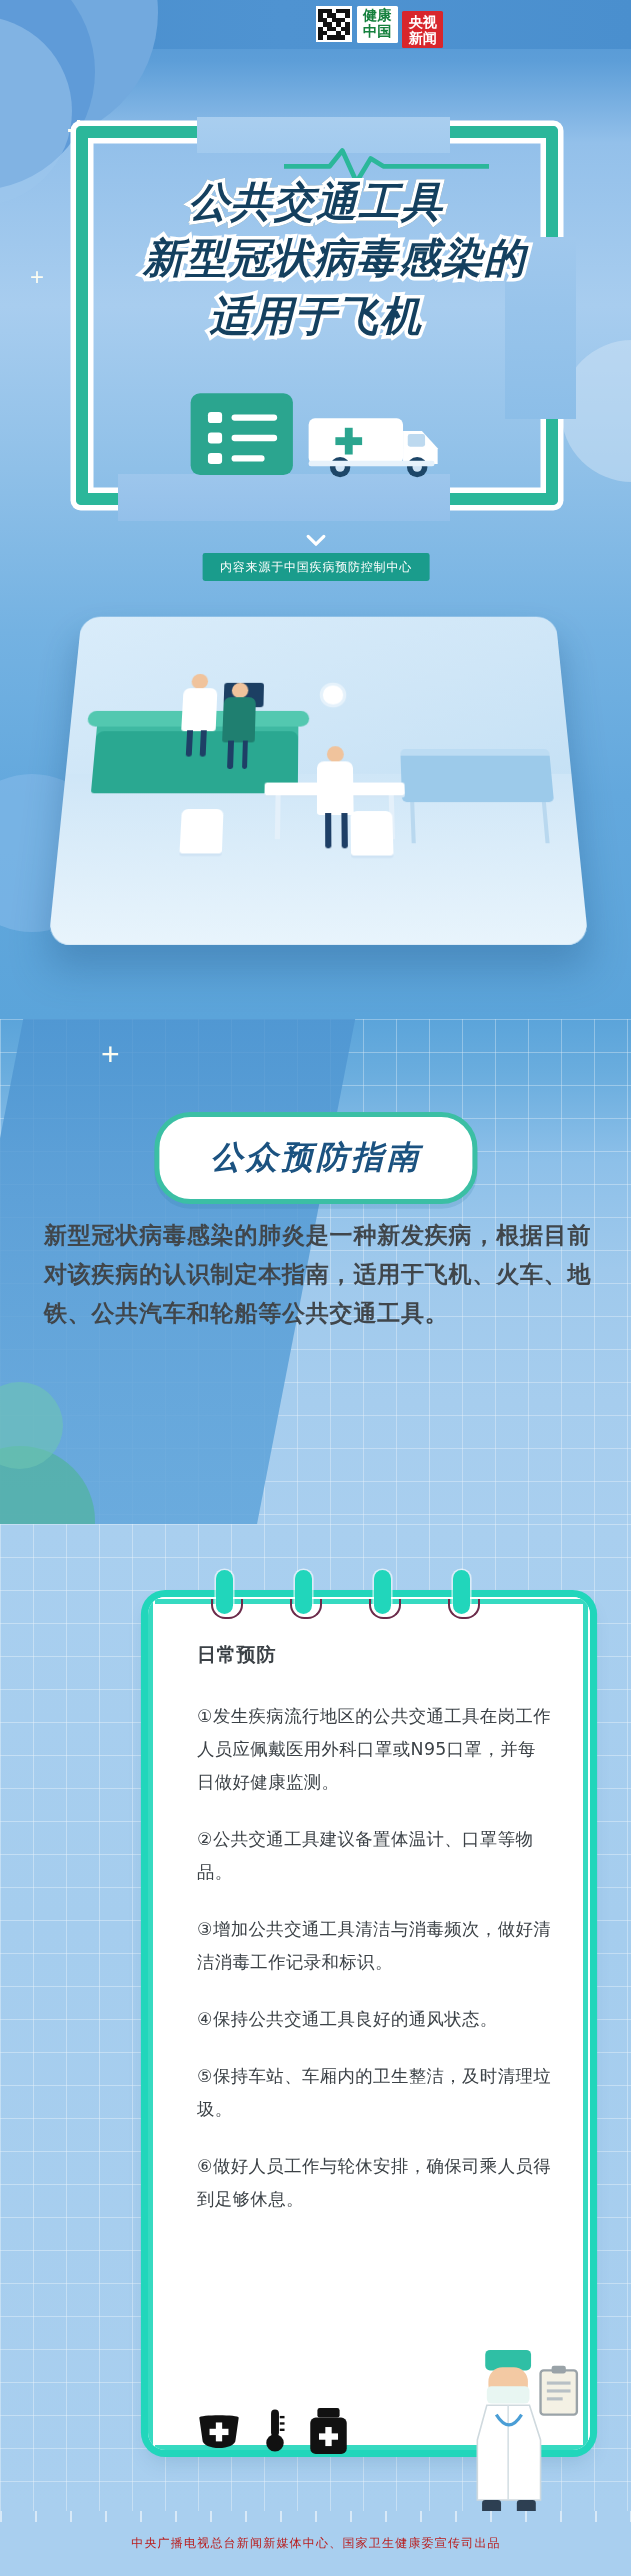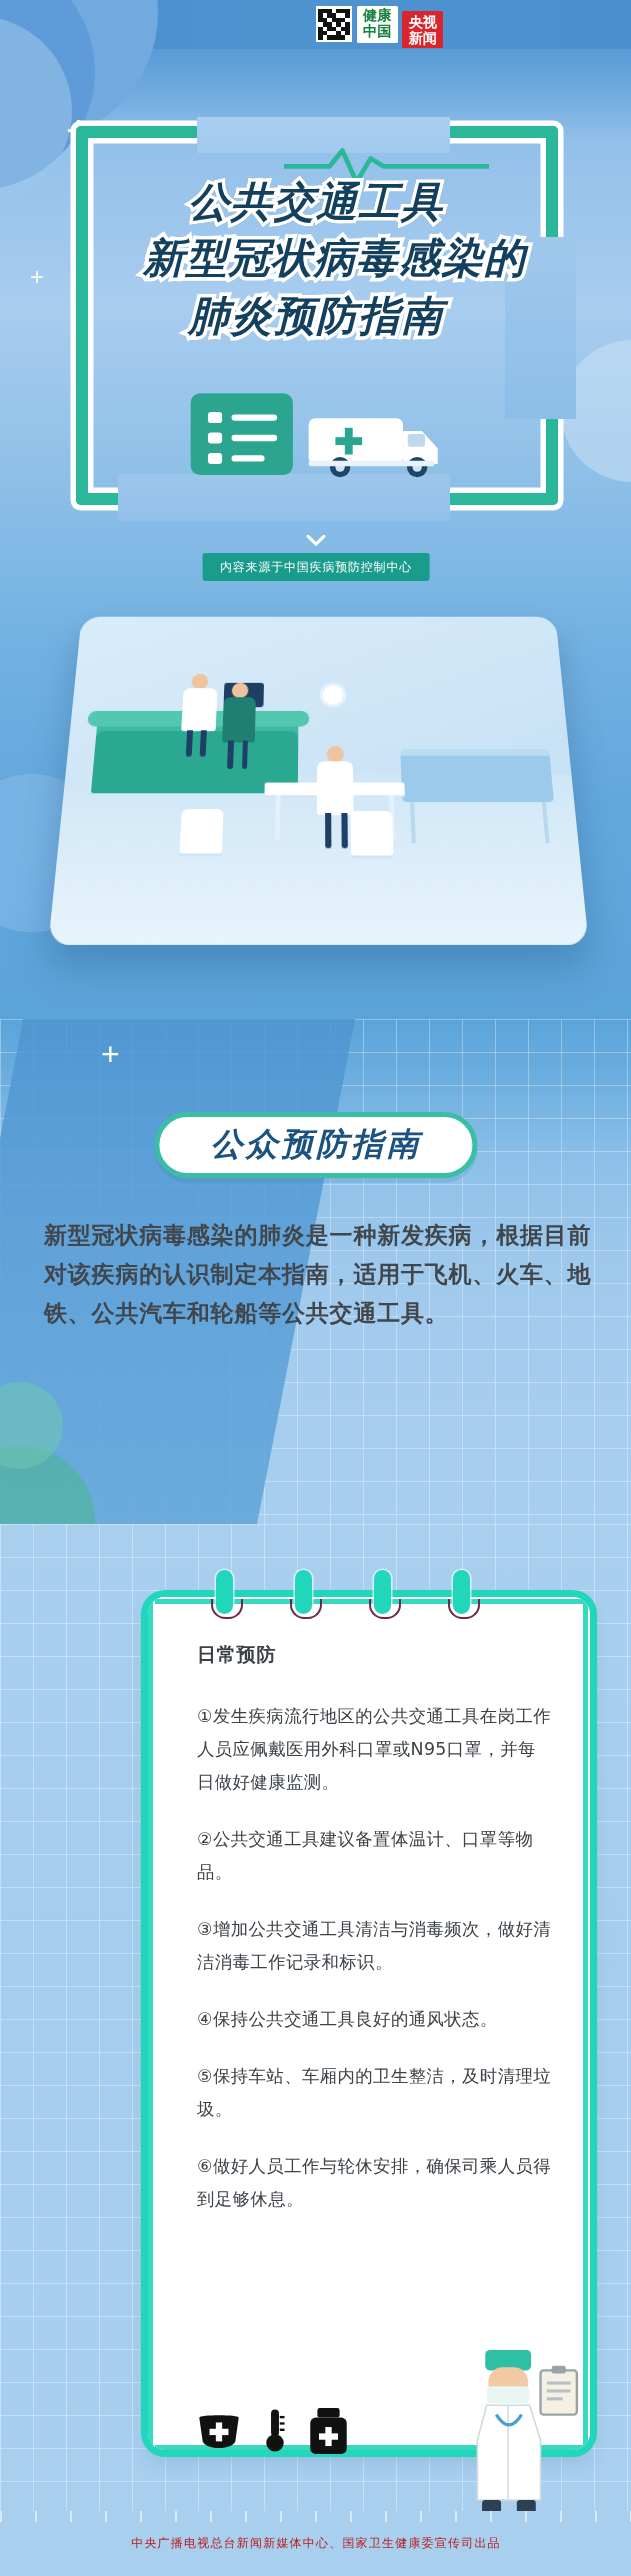--- a/index.html
+++ b/index.html
@@ -166,21 +166,21 @@
   }
   .guide-blob2{
     position:absolute; left:-24px; bottom:95px; width:87px; height:87px;
     border-radius:50%; background:#6dc4b2; opacity:.6;
   }
   .guide-plus{ position:absolute; left:101px; top:19px; font-size:32px; color:#fdfdf2; }
 
   .heading-pill{
     position:absolute; left:50%; transform:translateX(-50%); top:93px;
     background:#ffffff; border:5.5px solid #3bbfa4; border-radius:36px;
-    padding:6px 51px; z-index:5;
+    padding:19px 51px; z-index:5;
     box-shadow:0 4.7px 0 rgba(37,120,160,.16);
   }
   .heading-pill span{
     font-family:"DejaVu Sans","Liberation Sans",sans-serif;
     font-size:32px; font-weight:700; font-style:italic; letter-spacing:3.2px;
     color:#1b5280; white-space:nowrap;
   }
 
   .guide-body{
     position:absolute; left:44px; top:197px; width:553px; z-index:5;
@@ -306,21 +306,21 @@
   <div class="frame-cut-bottom"></div>
   <div class="frame-cut-right"></div>
 
   <svg class="ekg" width="205" height="43" viewBox="0 0 260 54">
     <polyline points="0,28 58,28 74,8 92,48 110,18 126,28 260,28" fill="none" stroke="#2bb79a" stroke-width="6" stroke-linejoin="round" stroke-linecap="round"></polyline>
   </svg>
 
   <div class="title-wrap">
     <span class="title-line tl-1">公共交通工具</span>
     <span class="title-line tl-2">新型冠状病毒感染的</span>
-    <span class="title-line tl-3">肺炎预防指南</span>
+    <span class="title-line tl-3">适用于飞机</span>
   </div>
 
   <svg class="amb-card" viewBox="0 0 320 150">
     <rect x="0" y="18" width="130" height="104" rx="12" fill="#2ba58f"></rect>
     <rect x="22" y="42" width="18" height="14" rx="4" fill="#ffffff"></rect>
     <rect x="52" y="45" width="58" height="8" rx="4" fill="#ffffff"></rect>
     <rect x="22" y="68" width="18" height="14" rx="4" fill="#ffffff"></rect>
     <rect x="52" y="71" width="58" height="8" rx="4" fill="#ffffff"></rect>
     <rect x="22" y="94" width="18" height="14" rx="4" fill="#ffffff"></rect>
     <rect x="52" y="97" width="42" height="8" rx="4" fill="#ffffff"></rect>

